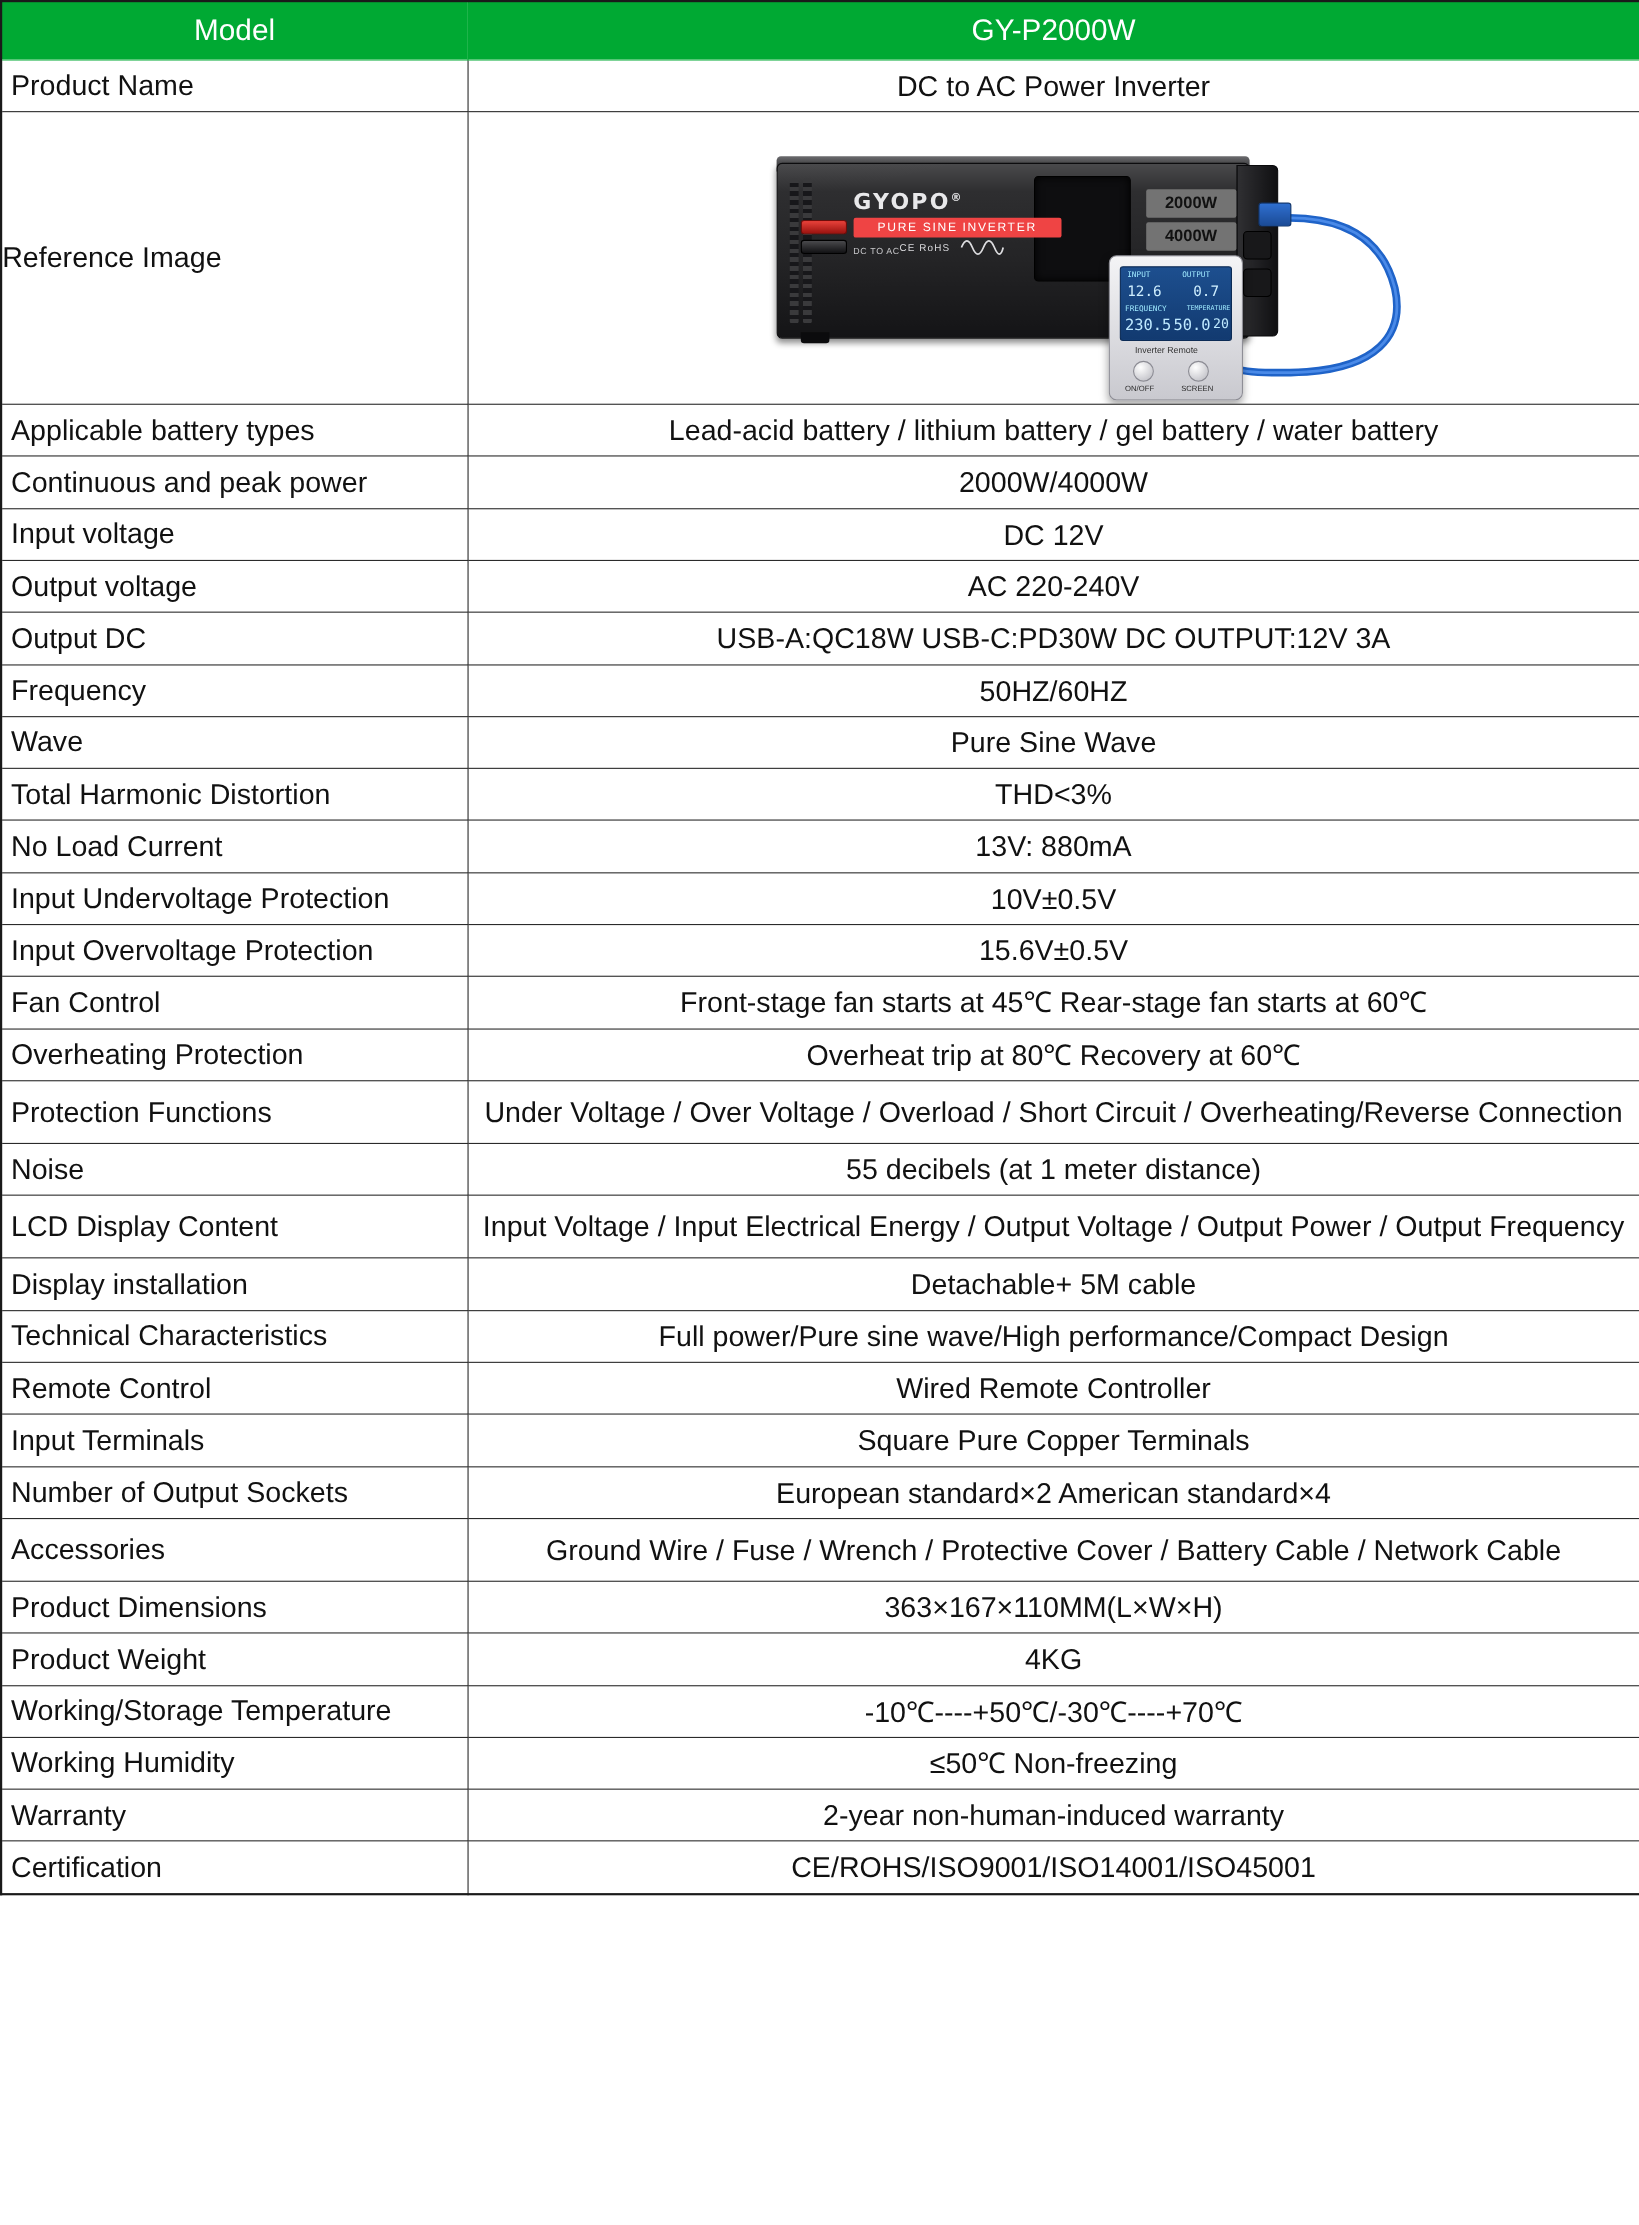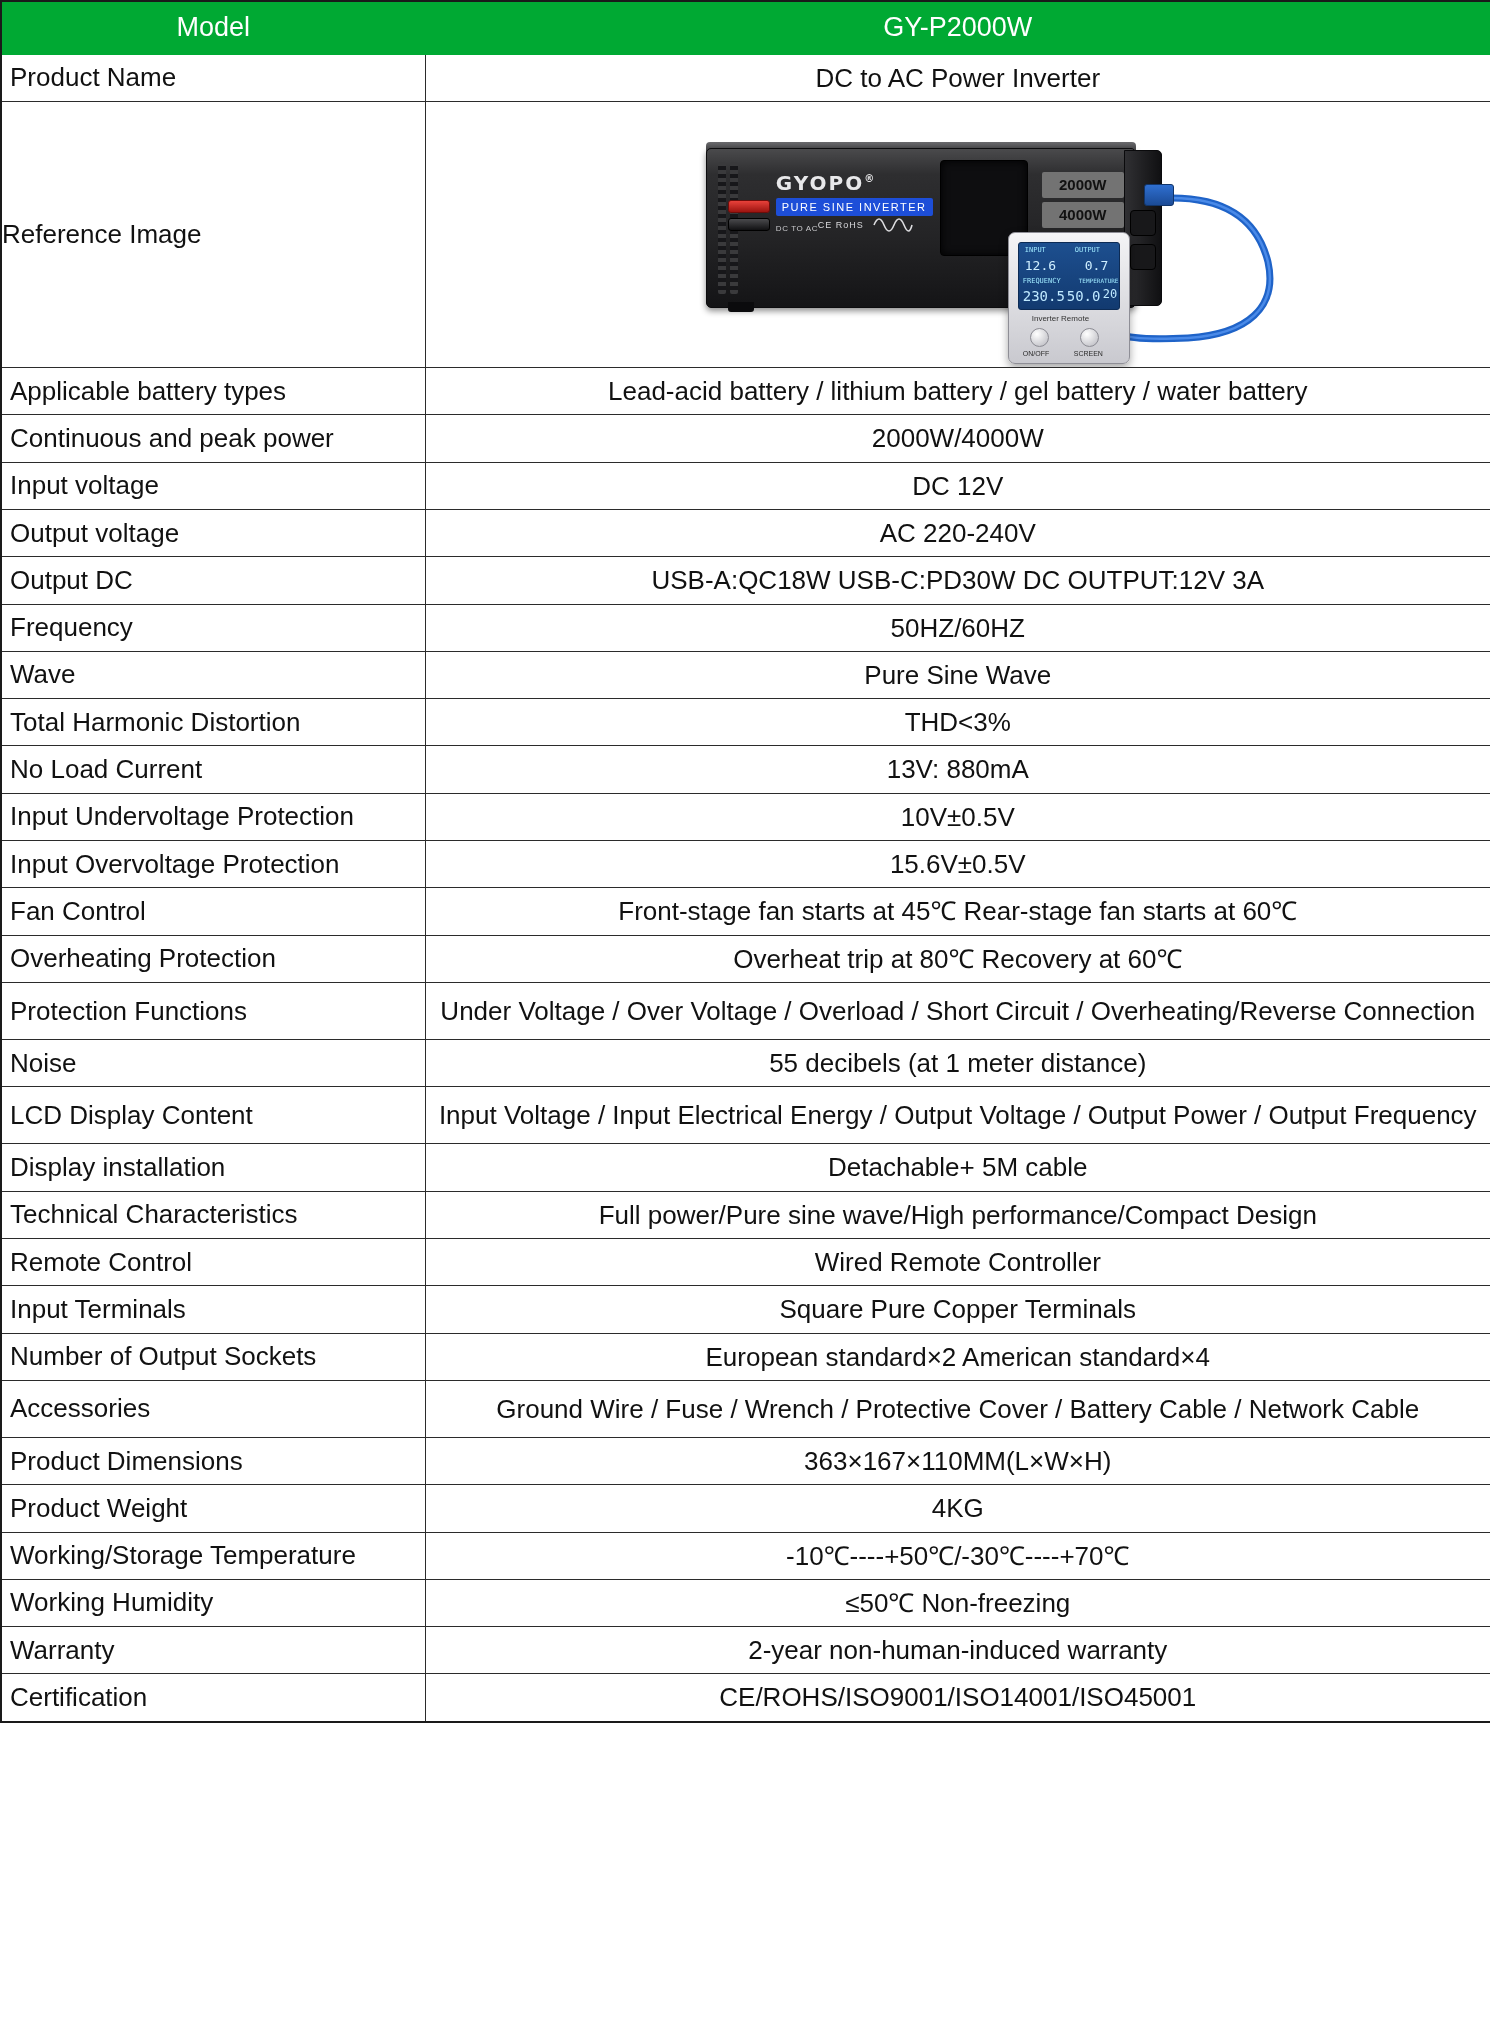--- a/index.html
+++ b/index.html
@@ -95,21 +95,21 @@
   .inv-vent.v2 { left: 162px; }
   .brand {
     position: absolute; left: 208px; top: 68px;
     color: #e8e8ea; font-size: 20px; letter-spacing: 2px;
     font-family: "DejaVu Sans", sans-serif; font-weight: bold;
   }
   .brand .reg { font-size: 10px; vertical-align: super; }
   .sine-label {
     position: absolute; left: 208px; top: 96px;
     color: #ffffff; font-size: 11px; letter-spacing: 1.5px;
-    background: #1d4ed8; padding: 2px 6px; border-radius: 2px;
+    background: #ef4444; padding: 2px 22px; border-radius: 2px;
   }
   .dcac-label {
     position: absolute; left: 208px; top: 122px;
     color: #c9c9cc; font-size: 8px; letter-spacing: .6px;
   }
   .cert-marks {
     position: absolute; left: 250px; top: 118px;
     color: #d8d8db; font-size: 9px; letter-spacing: 1px;
   }
   .wave-glyph {

